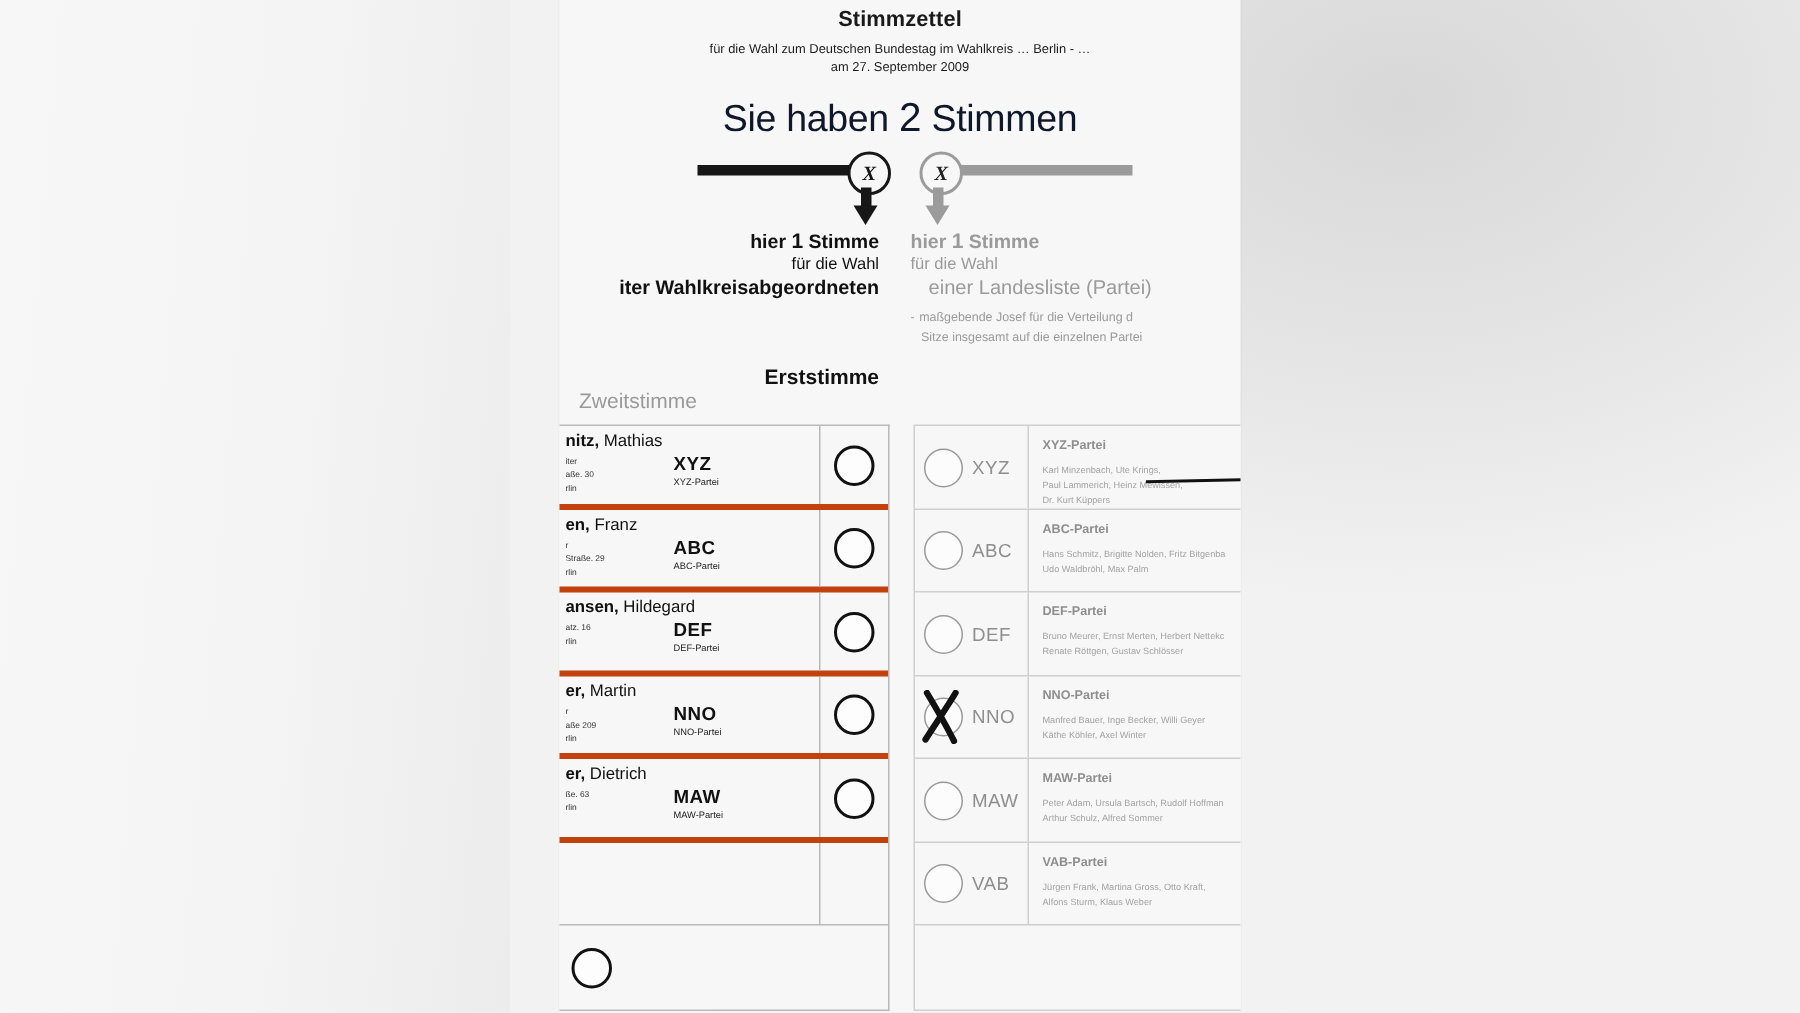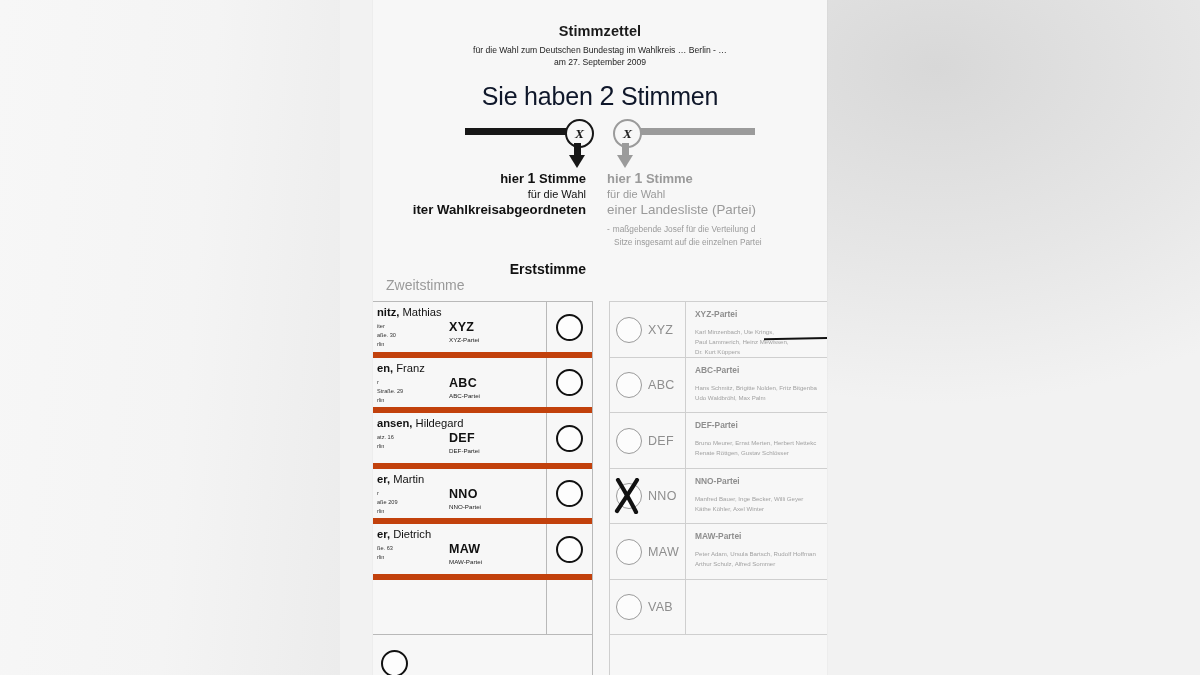--- a/index.html
+++ b/index.html
@@ -37,21 +37,21 @@
     width: 454px;
     height: 675px;
     background: #f7f7f7;
     overflow: hidden;
     box-shadow: 0 0 0 1px rgba(0,0,0,0.02);
   }
 
   
   .bhead {
     text-align: center;
-    padding-top: 23px;
+    padding-top: 5px;
   }
   .btitle {
     font-size: 14.5px;
     font-weight: bold;
     color: #1a1a1a;
     letter-spacing: .1px;
   }
   .bsub {
     font-size: 8.6px;
     color: #1d1d1d;
@@ -138,21 +138,21 @@
   }
   .instr-right {
     width: 233px;
     padding-left: 13px;
     color: #9a9a9a;
   }
   .i-line1 { font-size: 13px; font-weight: bold; }
   .i-line1 .num { font-size: 14px; }
   .i-line2 { font-size: 11px; margin-top: 2px; }
   .i-line3 { font-size: 13.2px; font-weight: bold; margin-top: 2px; white-space: nowrap; }
-  .instr-right .i-line3 { font-weight: normal; font-size: 13.4px; }
+  .instr-right .i-line3 { font-weight: normal; font-size: 13.4px; margin-left: 12px; }
   .i-note {
     font-size: 8.3px;
     margin-top: 6px;
     line-height: 1.5;
     white-space: nowrap;
   }
   .i-note .dash { margin-right: 3px; }
   .i-note .ind { padding-left: 7px; }
 
   .stimme-label-row {
@@ -191,21 +191,21 @@
     top: 0;
     width: 222px;
     border: 1px solid #b9b9b9;
     border-left: none;
     background: #f7f7f7;
     box-sizing: border-box;
   }
   .row-l {
     display: flex;
     height: 55.5px;
-    border-bottom: 6px solid #c2410c;
+    border-bottom: 4px solid #c2410c;
     box-sizing: border-box;
     position: relative;
   }
   .row-l:last-child { border-bottom: none; }
   .row-l.spacer { border-bottom: 1px solid #b9b9b9; }
 
   .cand-cell {
     flex: 1;
     position: relative;
     padding: 4px 4px 0 6px;
@@ -586,20 +586,27 @@
               <div>Peter Adam, Ursula Bartsch, Rudolf Hoffman</div>
               <div>Arthur Schulz, Alfred Sommer</div>
             </div>
           </div>
         </div>
         <div class="row-r">
           <div class="r-circle-cell">
             <div class="vote-circle-gray"></div>
           </div>
           <div class="r-abbr-cell">VAB</div>
+          <div class="r-info-cell">
+            <div class="r-party">VAB-Partei</div>
+            <div class="r-names">
+              <div>Jürgen Frank, Martina Gross, Otto Kraft,</div>
+              <div>Alfons Sturm, Klaus Weber</div>
+            </div>
+          </div>
         </div>
         <div class="row-r">
           <div class="r-circle-cell"></div>
           <div class="r-abbr-cell" style="border-right: none;"></div>
           <div class="r-info-cell"></div>
         </div>
       </div>
   </div>
 
 </div>

